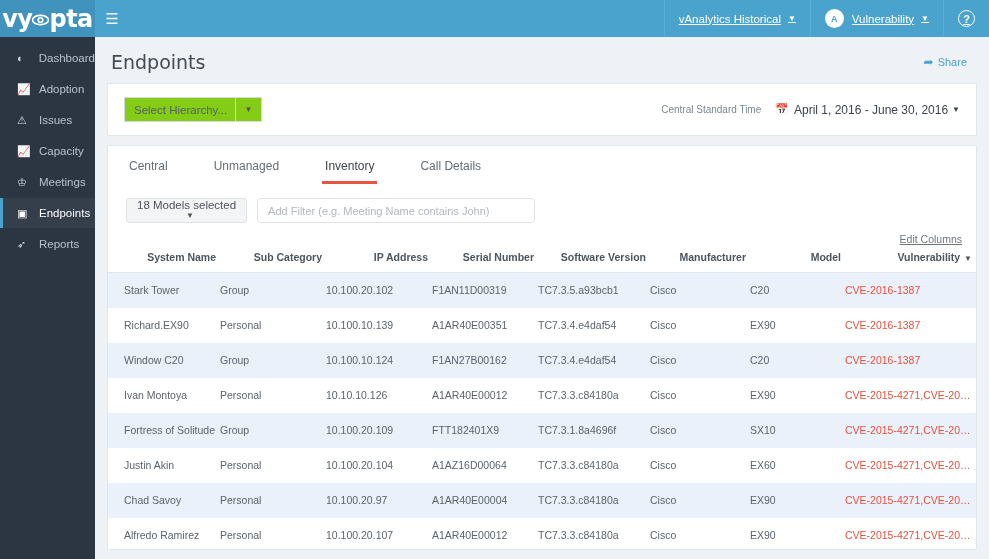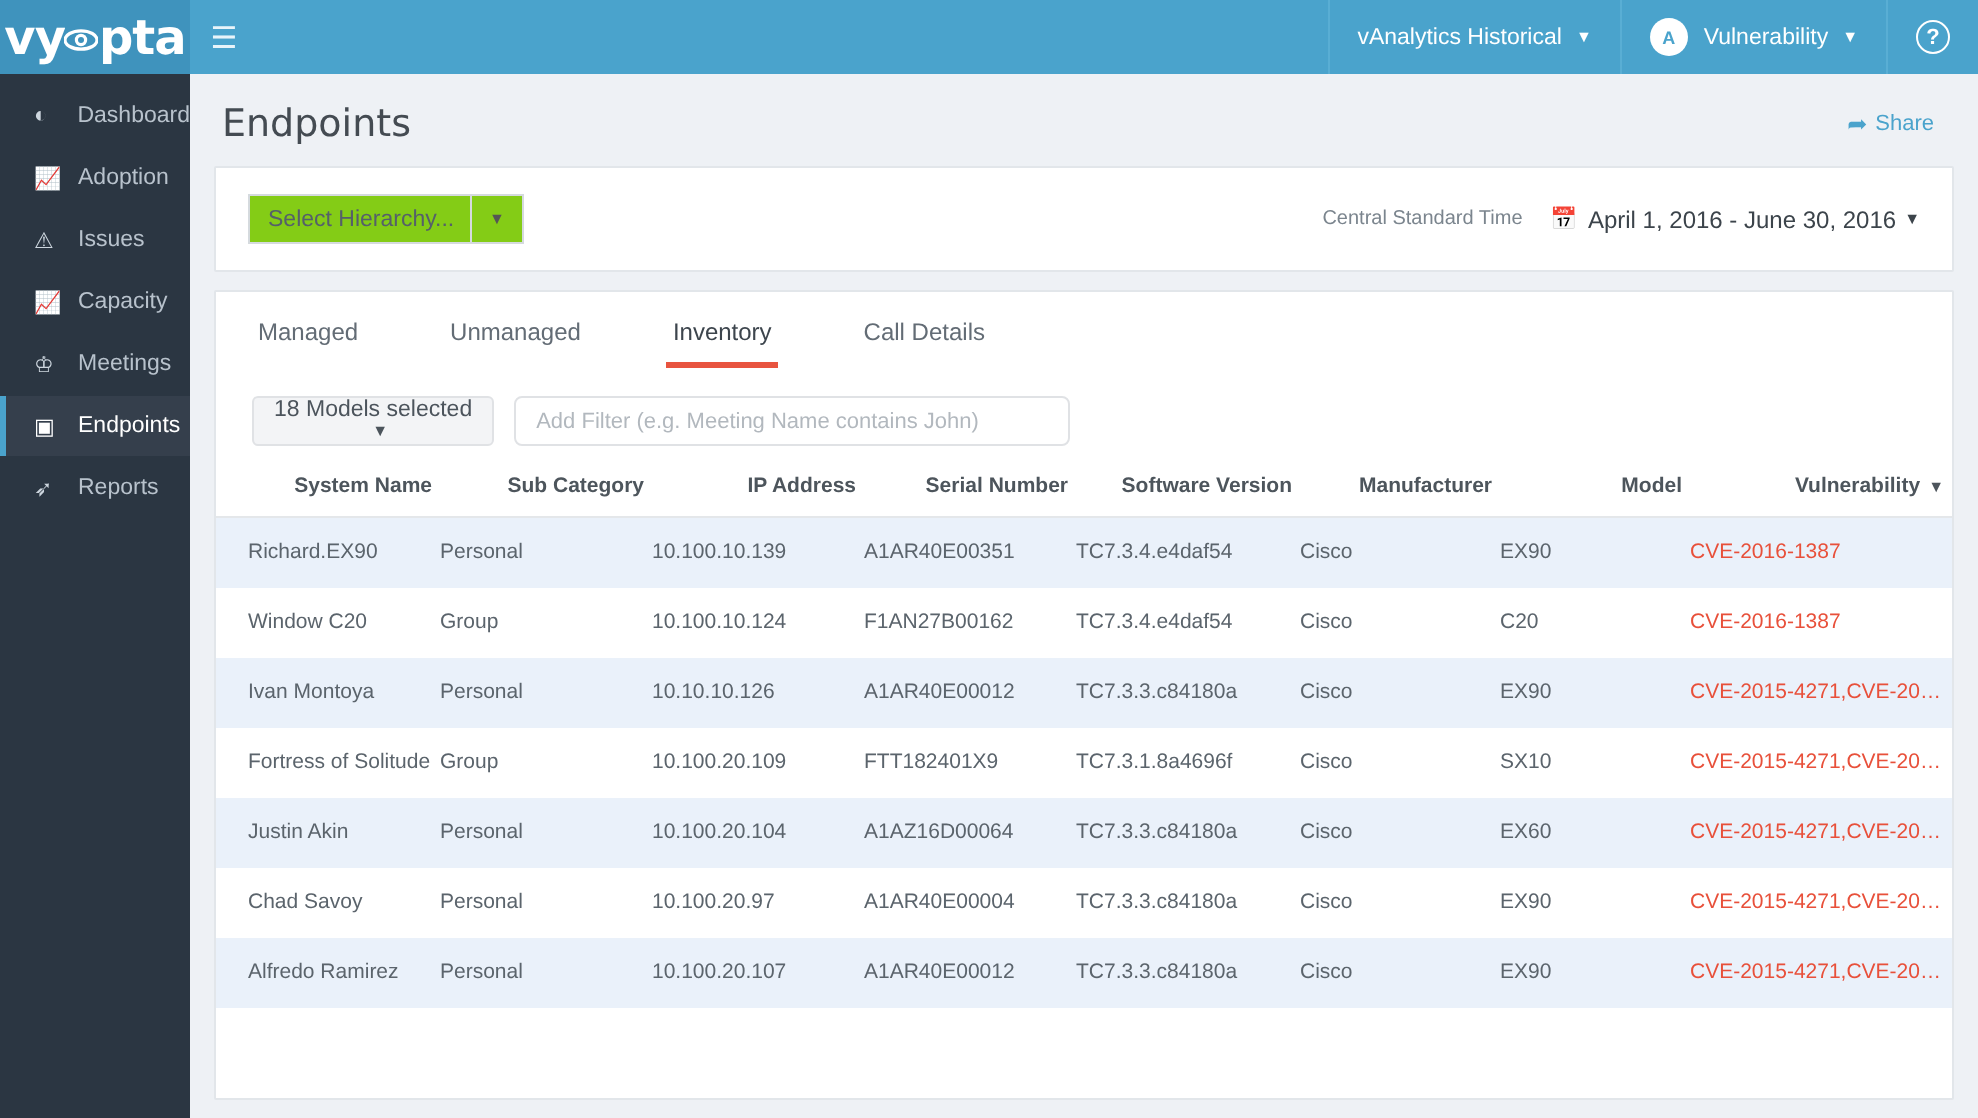--- a/index.html
+++ b/index.html
@@ -36,20 +36,21 @@
   .hamburger {
     width: 34px; display: flex; align-items: center; justify-content: center;
     font-size: 15px; color: #e8f4fa; cursor: pointer;
   }
   .topbar-spacer { flex: 1; }
   .tb-item {
     display: flex; align-items: center; padding: 0 14px;
     font-size: 11.5px; color: #ffffff; cursor: pointer;
     border-left: 1px solid #59aed4;
     white-space: nowrap;
+    text-decoration: underline;
   }
   .tb-item .caret { margin-left: 7px; font-size: 8px; }
   .avatar {
     width: 19px; height: 19px; border-radius: 50%;
     background: #ffffff; color: #4aa3cc;
     font-size: 9px; font-weight: bold;
     display: flex; align-items: center; justify-content: center;
     margin-right: 8px;
   }
   .help-icon {
@@ -286,60 +287,73 @@
         <span class="cal">📅</span>
         <span>April 1, 2016 - June 30, 2016</span>
         <span class="dcaret">▼</span>
       </div>
     </div>
 
     <div class="card table-card">
 
       <div class="tabs">
         <div class="tab">
-          <span>Managed</span>
+          <span>Central</span>
         </div>
         <div class="tab">
           <span>Unmanaged</span>
         </div>
         <div class="tab active">
           <span>Inventory</span>
         </div>
         <div class="tab">
           <span>Call Details</span>
         </div>
       </div>
 
       <div class="filter-row">
         <div class="models-btn">
           <span>18 Models selected</span>
           <span class="mcaret">▼</span>
         </div>
         <input class="filter-input" type="text" placeholder="Add Filter (e.g. Meeting Name contains John)" style="">
       </div>
 
+      <div class="editcols-row">
+        <span class="editcols">Edit Columns</span>
+      </div>
 
       <div class="tbl-scroll">
         <table>
           <thead>
             <tr>
               <th class="c-sys">System Name</th>
               <th class="c-sub">Sub Category</th>
               <th class="c-ip">IP Address</th>
               <th class="c-ser">Serial Number</th>
               <th class="c-sw">Software Version</th>
               <th class="c-man">Manufacturer</th>
               <th class="c-mod">Model</th>
               <th class="c-vul vuln">
                 <span>Vulnerability</span><span class="sortarrow">▼</span>
               </th>
             </tr>
           </thead>
           <tbody>
             <tr>
+              <td class="c-sys">Stark Tower</td>
+              <td class="c-sub">Group</td>
+              <td class="c-ip">10.100.20.102</td>
+              <td class="c-ser">F1AN11D00319</td>
+              <td class="c-sw">TC7.3.5.a93bcb1</td>
+              <td class="c-man">Cisco</td>
+              <td class="c-mod">C20</td>
+              <td class="c-vul vuln">CVE-2016-1387</td>
+            </tr>
+            <tr>
               <td class="c-sys">Richard.EX90</td>
               <td class="c-sub">Personal</td>
               <td class="c-ip">10.100.10.139</td>
               <td class="c-ser">A1AR40E00351</td>
               <td class="c-sw">TC7.3.4.e4daf54</td>
               <td class="c-man">Cisco</td>
               <td class="c-mod">EX90</td>
               <td class="c-vul vuln">CVE-2016-1387</td>
             </tr>
             <tr>

